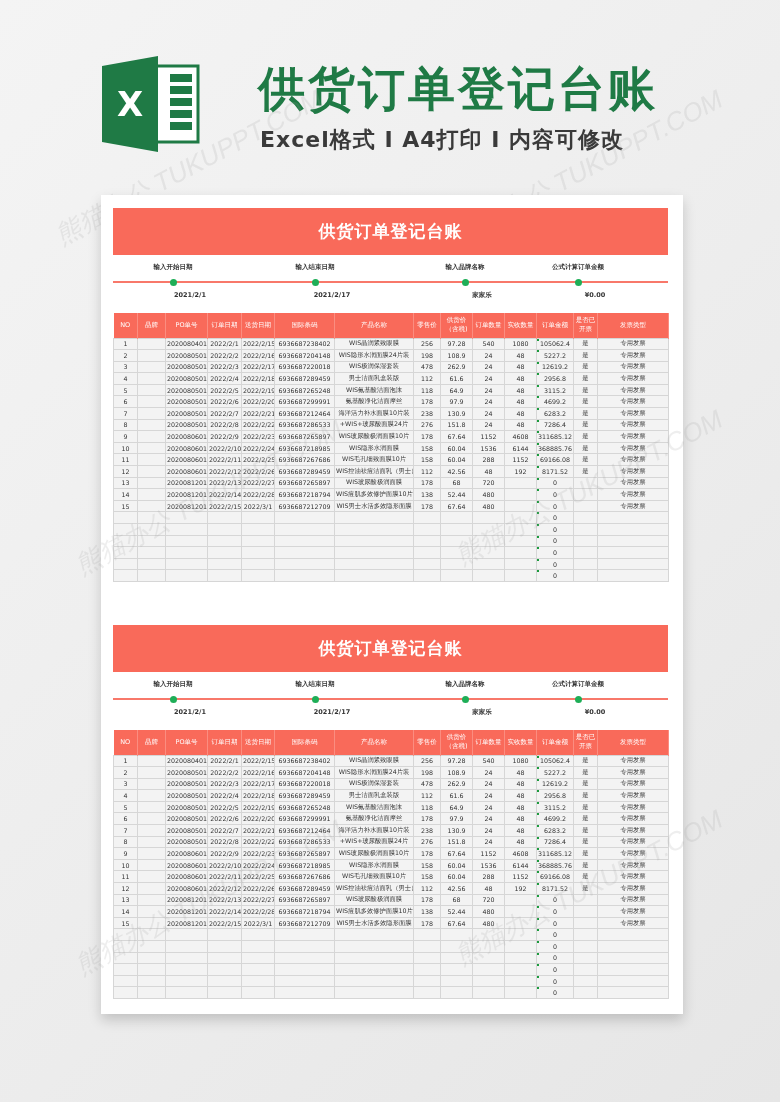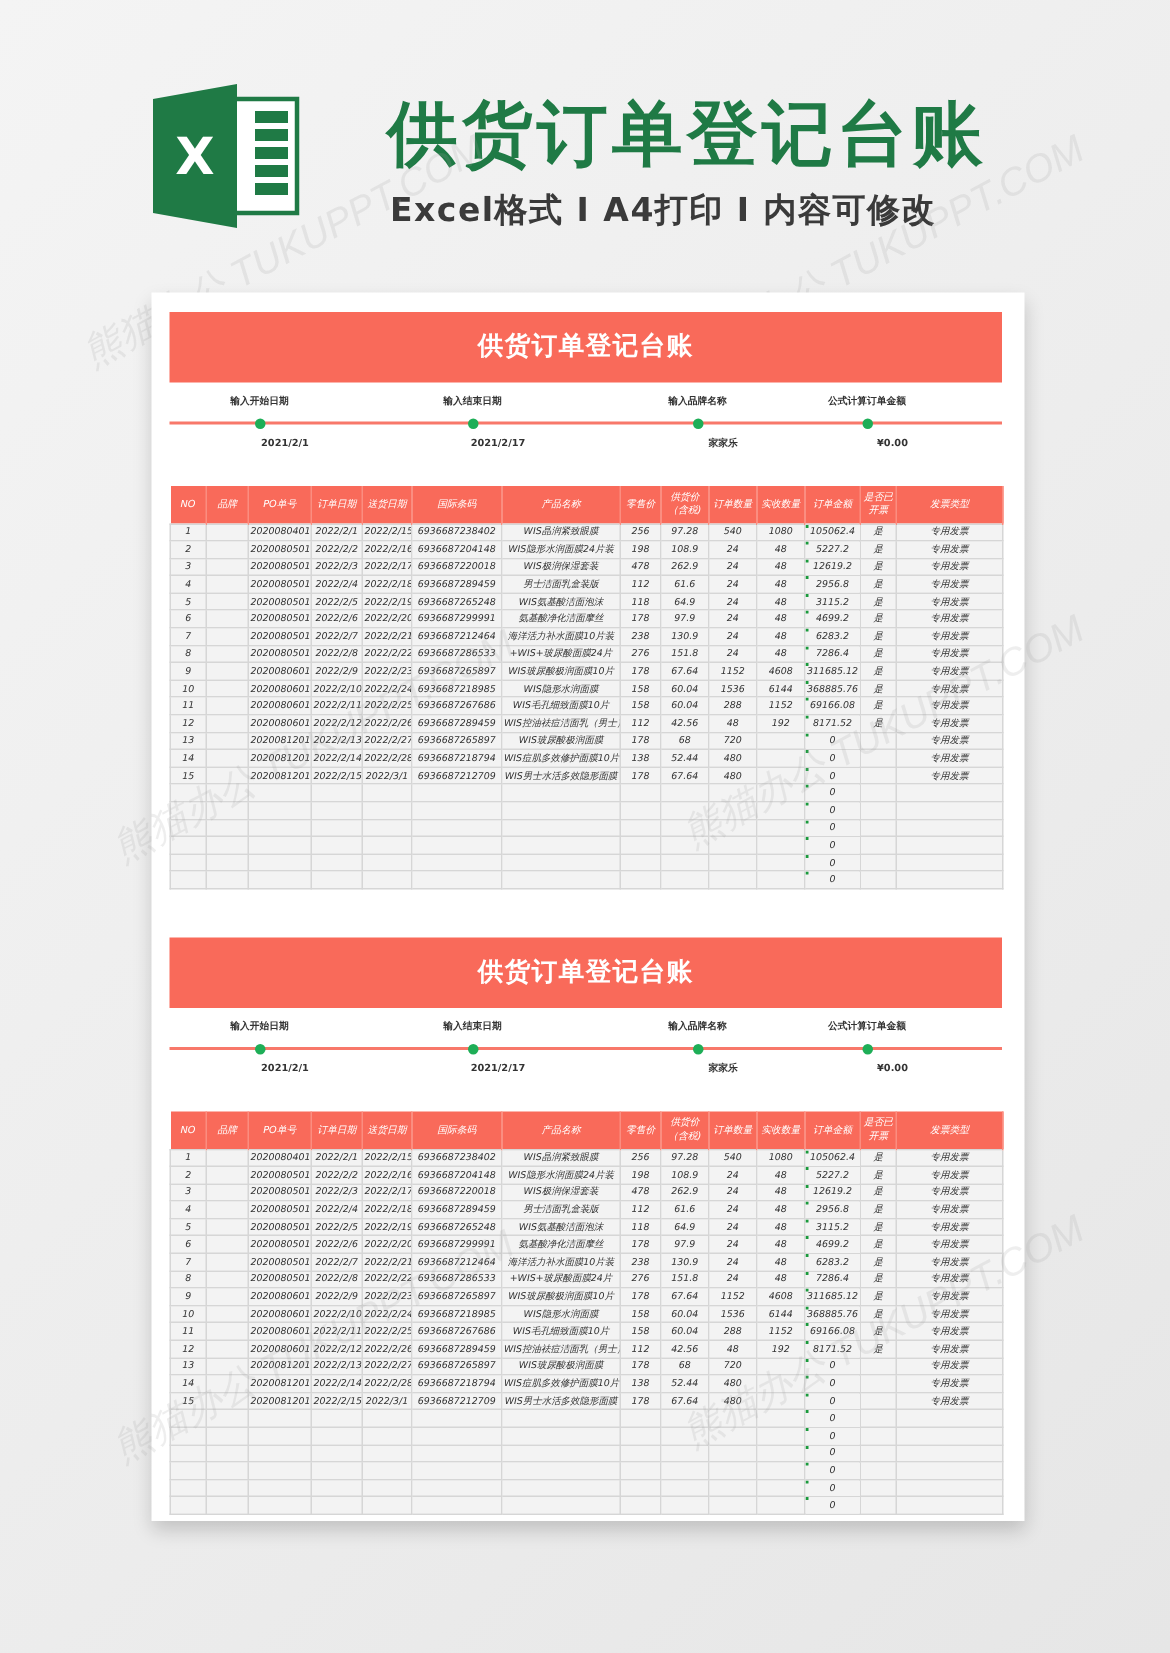--- a/index.html
+++ b/index.html
@@ -38,21 +38,21 @@
     height: 47px; background: #f96a5a; color: #fff;
     font-size: 17px; font-weight: bold; text-align: center; line-height: 47px; letter-spacing: 1px;
   }
   .info { position: relative; height: 58px; }
   .info .line { position: absolute; left: 0; right: 0; top: 26px; height: 2px; background: #f8786a; }
   .info .item { position: absolute; width: 90px; margin-left: -45px; text-align: center; }
   .info .lbl { position: absolute; top: 8px; left: 0; width: 100%; font-size: 6.5px; font-weight: bold; color: #333; }
   .info .dot { position: absolute; top: 23.5px; left: 42px; width: 7px; height: 7px; border-radius: 50%; background: #1eae57; }
   .info .val { position: absolute; top: 36px; left: 17px; width: 100%; font-size: 6.5px; font-weight: bold; color: #333; }
 
-  table { border-collapse: collapse; width: 555px; table-layout: fixed; margin-top: 11px; font-style: italic; }
+  table { border-collapse: collapse; width: 555px; table-layout: fixed; margin-top: 0; }
   th {
     background: #f96a5a; color: #fff; font-weight: normal; font-size: 6.5px;
     height: 25px; border-right: 1px solid #fb8d80; text-align: center; line-height: 9px; padding: 0 1px;
   }
   td {
     font-size: 6.3px; color: #333; text-align: center; height: 11.6px;
     border: 1px solid #d6d6d6; background: #f3f3f3; white-space: nowrap; overflow: hidden; padding: 0 1px;
   }
   td.amt { position: relative; }
   td.amt::before {

